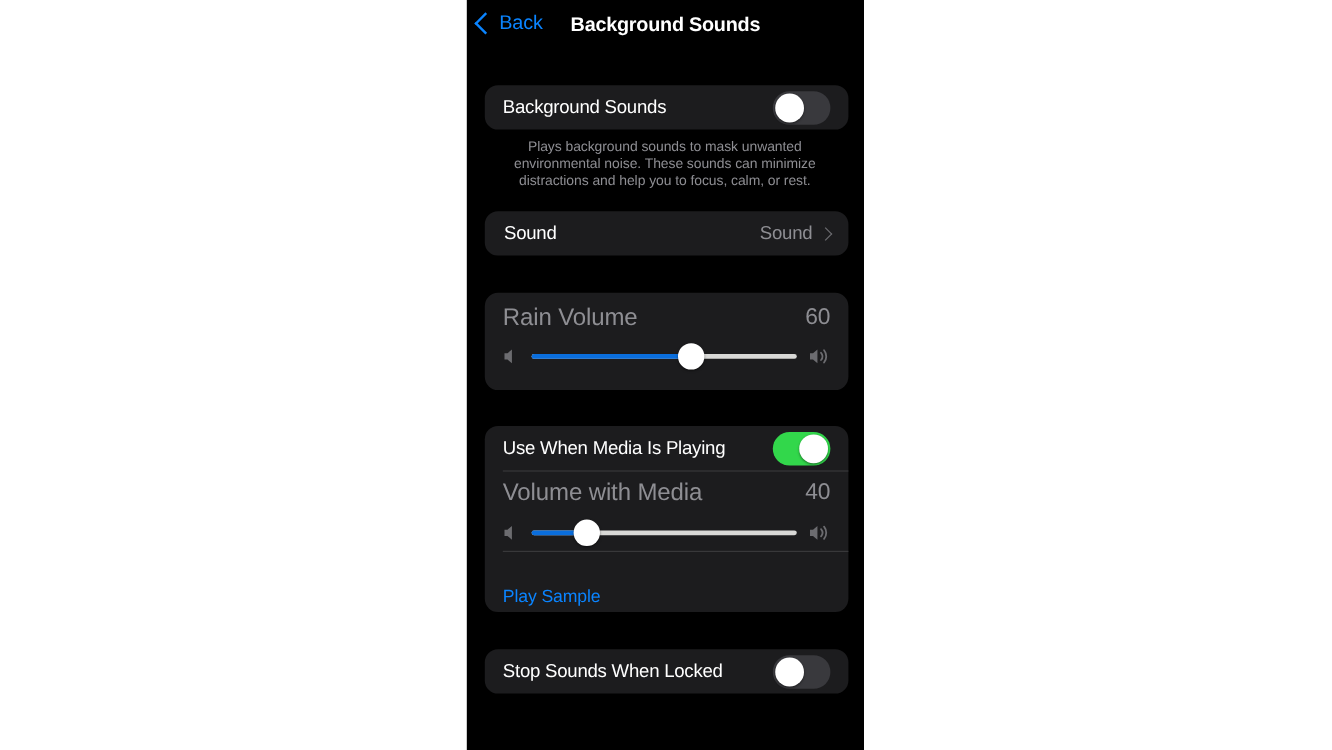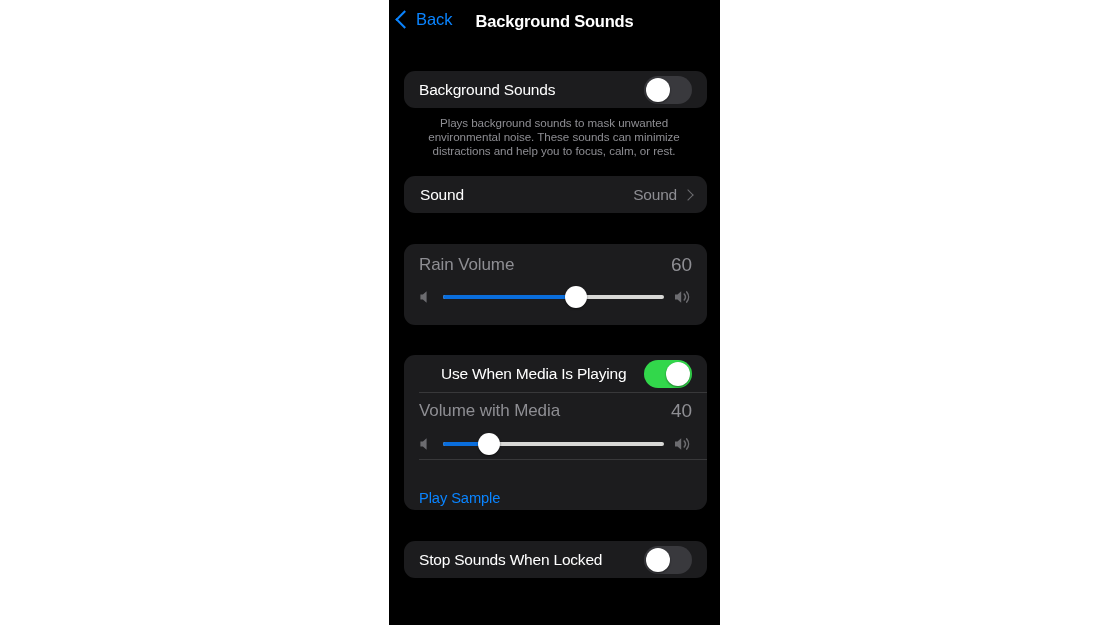--- a/index.html
+++ b/index.html
@@ -144,21 +144,21 @@
 
   
   .slider-head {
     display: flex;
     align-items: center;
     justify-content: space-between;
     padding: 0 15px;
     height: 34px;
     box-sizing: border-box;
   }
-  .slider-title { color: #8e8e93; font-size: 17px; letter-spacing: -0.1px; }
+  .slider-title { color: #8e8e93; font-size: 20px; letter-spacing: -0.1px; }
   .slider-value { color: #8e8e93; font-size: 19px; letter-spacing: -0.1px; }
 
   .slider-row {
     display: flex;
     align-items: center;
     padding: 0 14px;
     height: 30px;
     box-sizing: border-box;
     gap: 9px;
   }
@@ -267,21 +267,21 @@
       </span>
       <svg class="spk" width="20" height="16" viewBox="0 0 20 16">
         <path d="M8.2 2.3 L4.5 5.4 H2.0 v5.2 h2.5 l3.7 3.1 z" fill="#6c6c70"></path>
         <path d="M11.2 5.0 a4.6 4.6 0 0 1 0 6.0" stroke="#6c6c70" stroke-width="1.5" fill="none" stroke-linecap="round"></path>
         <path d="M13.7 2.9 a8.0 8.0 0 0 1 0 10.2" stroke="#6c6c70" stroke-width="1.5" fill="none" stroke-linecap="round"></path>
       </svg>
     </div>
   </div>
 
   <div class="card" style="top:355px;height:155px;">
-    <div class="row" style="height:37px;margin-left:22px;">
+    <div class="row" style="height:37px;">
       <span class="row-label">Use When Media Is Playing</span>
       <span class="toggle on">
         <span class="knob"></span>
       </span>
     </div>
 
     <div class="divider"></div>
 
     <div class="slider-head" style="height:36px;">
       <span class="slider-title">Volume with Media</span>

